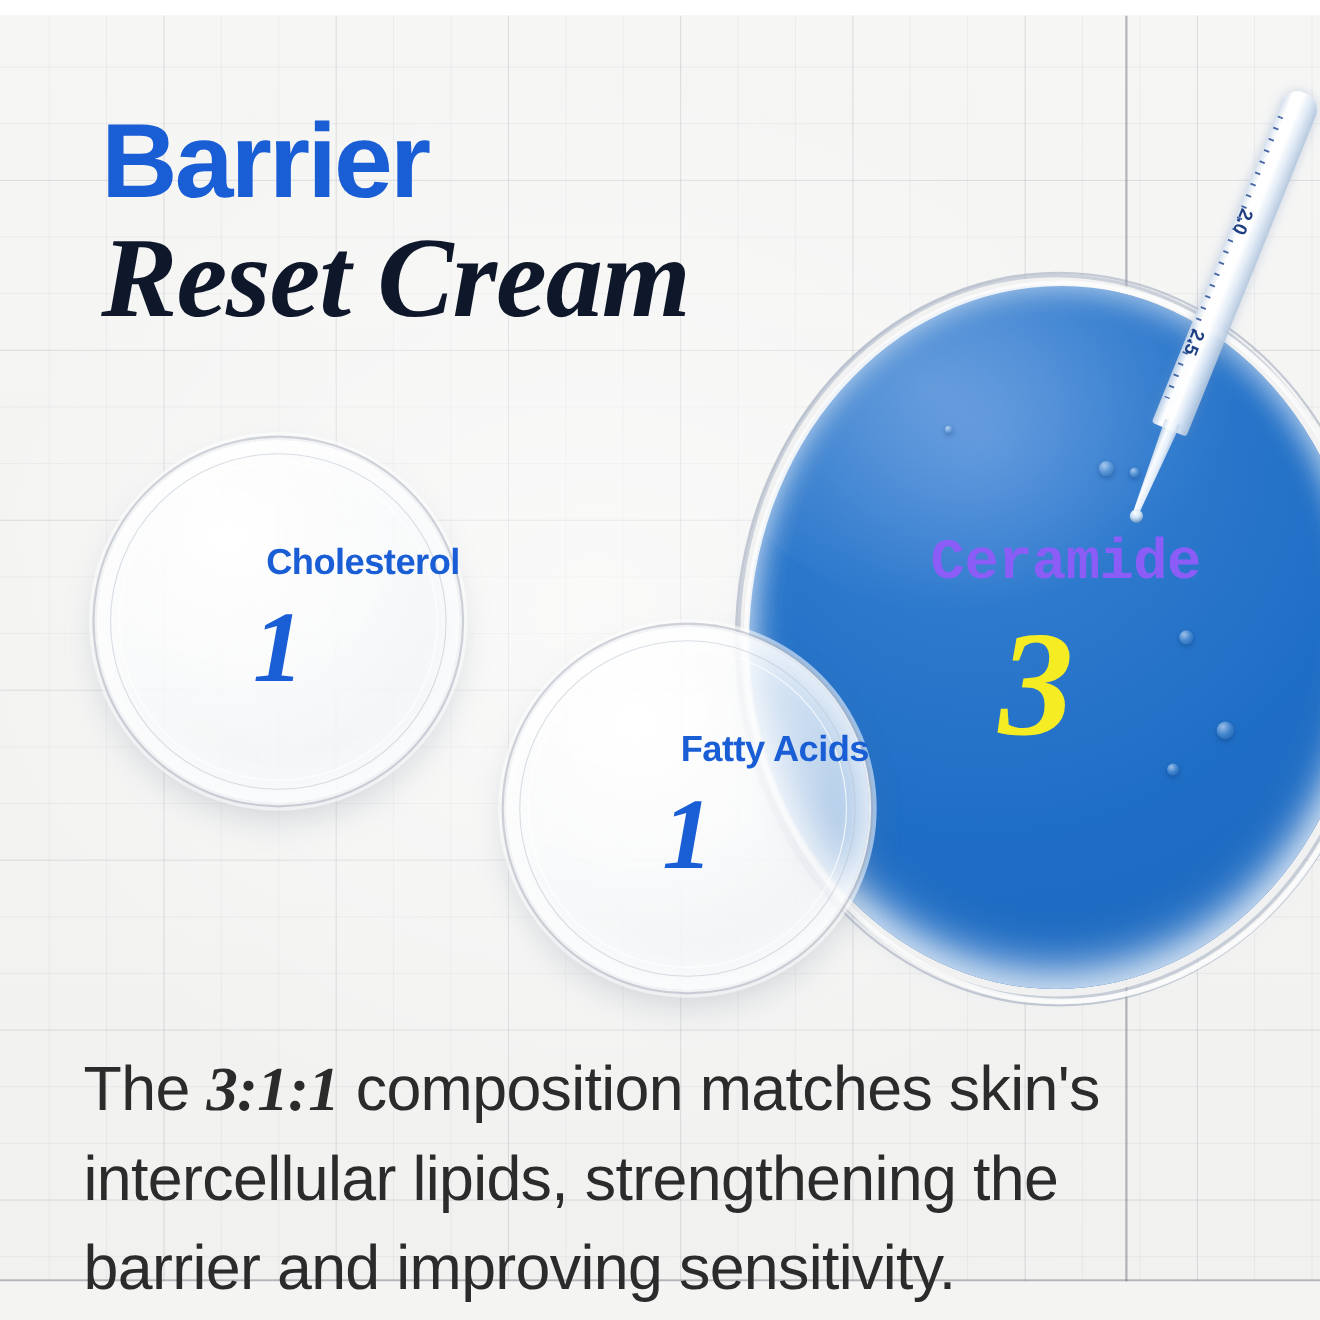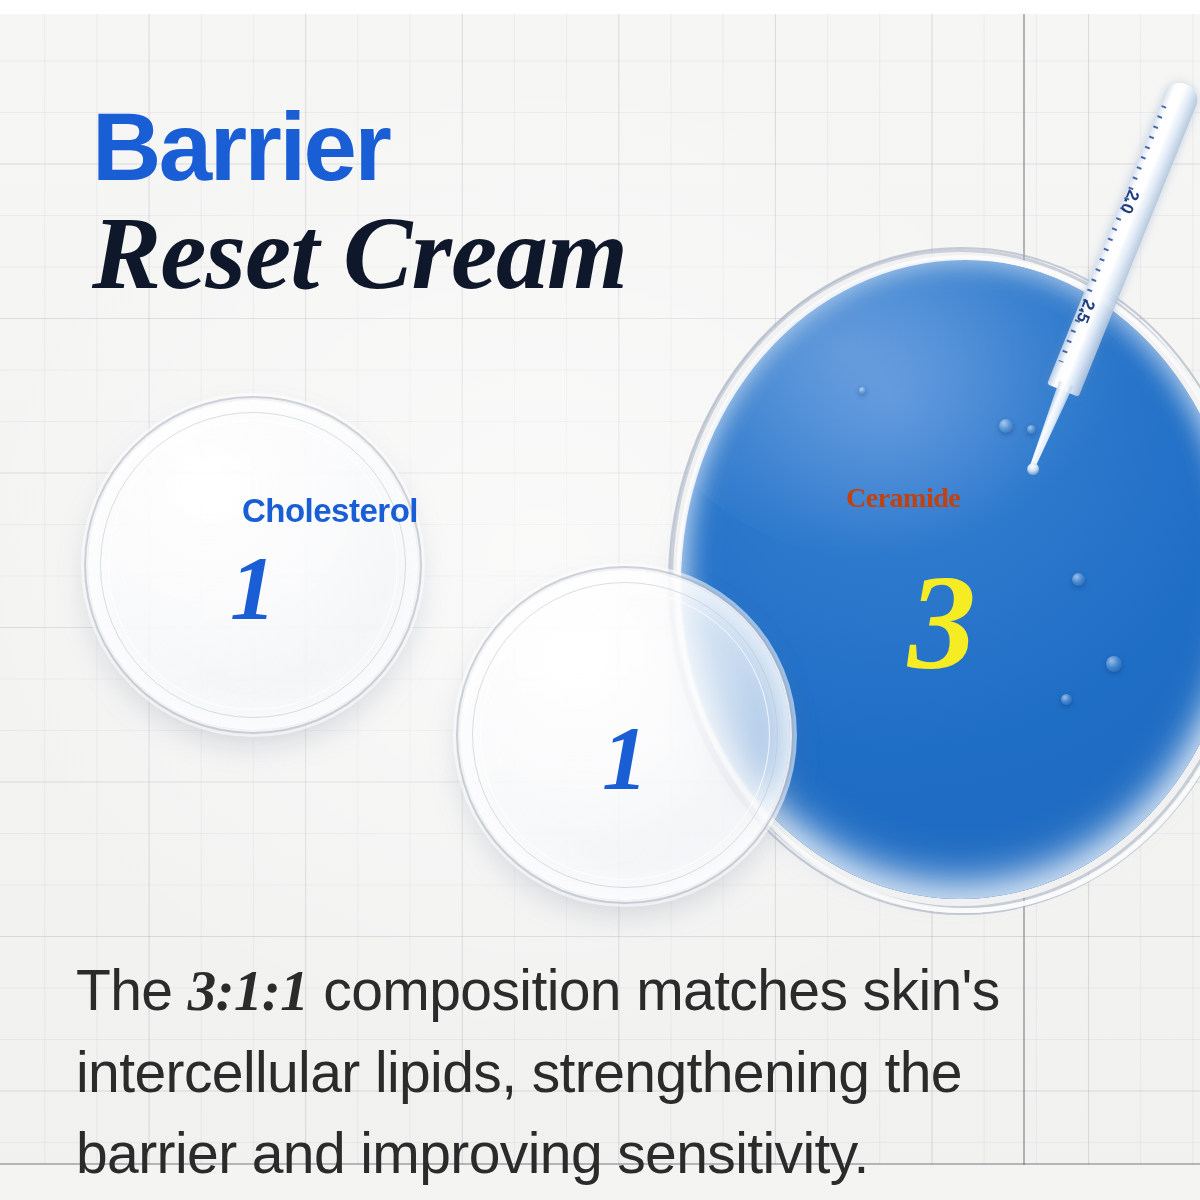--- a/index.html
+++ b/index.html
@@ -274,25 +274,25 @@
   }
   #dish-chol .dish-label  { top: 92px; }
   #dish-chol .dish-number { top: 142px; }
   #dish-fa .dish-label    { top: 92px; }
   #dish-fa .dish-number   { top: 142px; }
 
   
   .ceramide-label {
     position: absolute;
     left: 846px; top: 468px;
-    font-family: Liberation Serif, serif;
-    font-weight: bold;
-    font-size: 28px;
+    font-family: Liberation Mono, monospace;
+    font-weight: bold;
+    font-size: 52px;
     letter-spacing: -0.5px;
-    color: #c2410c;
+    color: #8b5cf6;
     user-select: none;
   }
   .ceramide-number {
     position: absolute;
     left: 908px; top: 540px;
     font-family: "Liberation Serif", serif;
     font-style: italic;
     font-weight: bold;
     font-size: 136px;
     line-height: 1;
@@ -366,18 +366,19 @@
   <div class="dish-clear" id="dish-chol">
     <div class="inner-ring"></div>
     <div class="inner-ring2"></div>
     <div class="dish-label">Cholesterol</div>
     <div class="dish-number">1</div>
   </div>
 
   <div class="dish-clear" id="dish-fa">
     <div class="inner-ring"></div>
     <div class="inner-ring2"></div>
+    <div class="dish-label">Fatty Acids</div>
     <div class="dish-number">1</div>
   </div>
 
   <div class="body-copy"><span>The </span><span class="ratio">3:1:1</span><span> composition matches skin's intercellular lipids, strengthening the barrier and improving sensitivity.</span></div>
 
 </div>
 
 </body></html>

